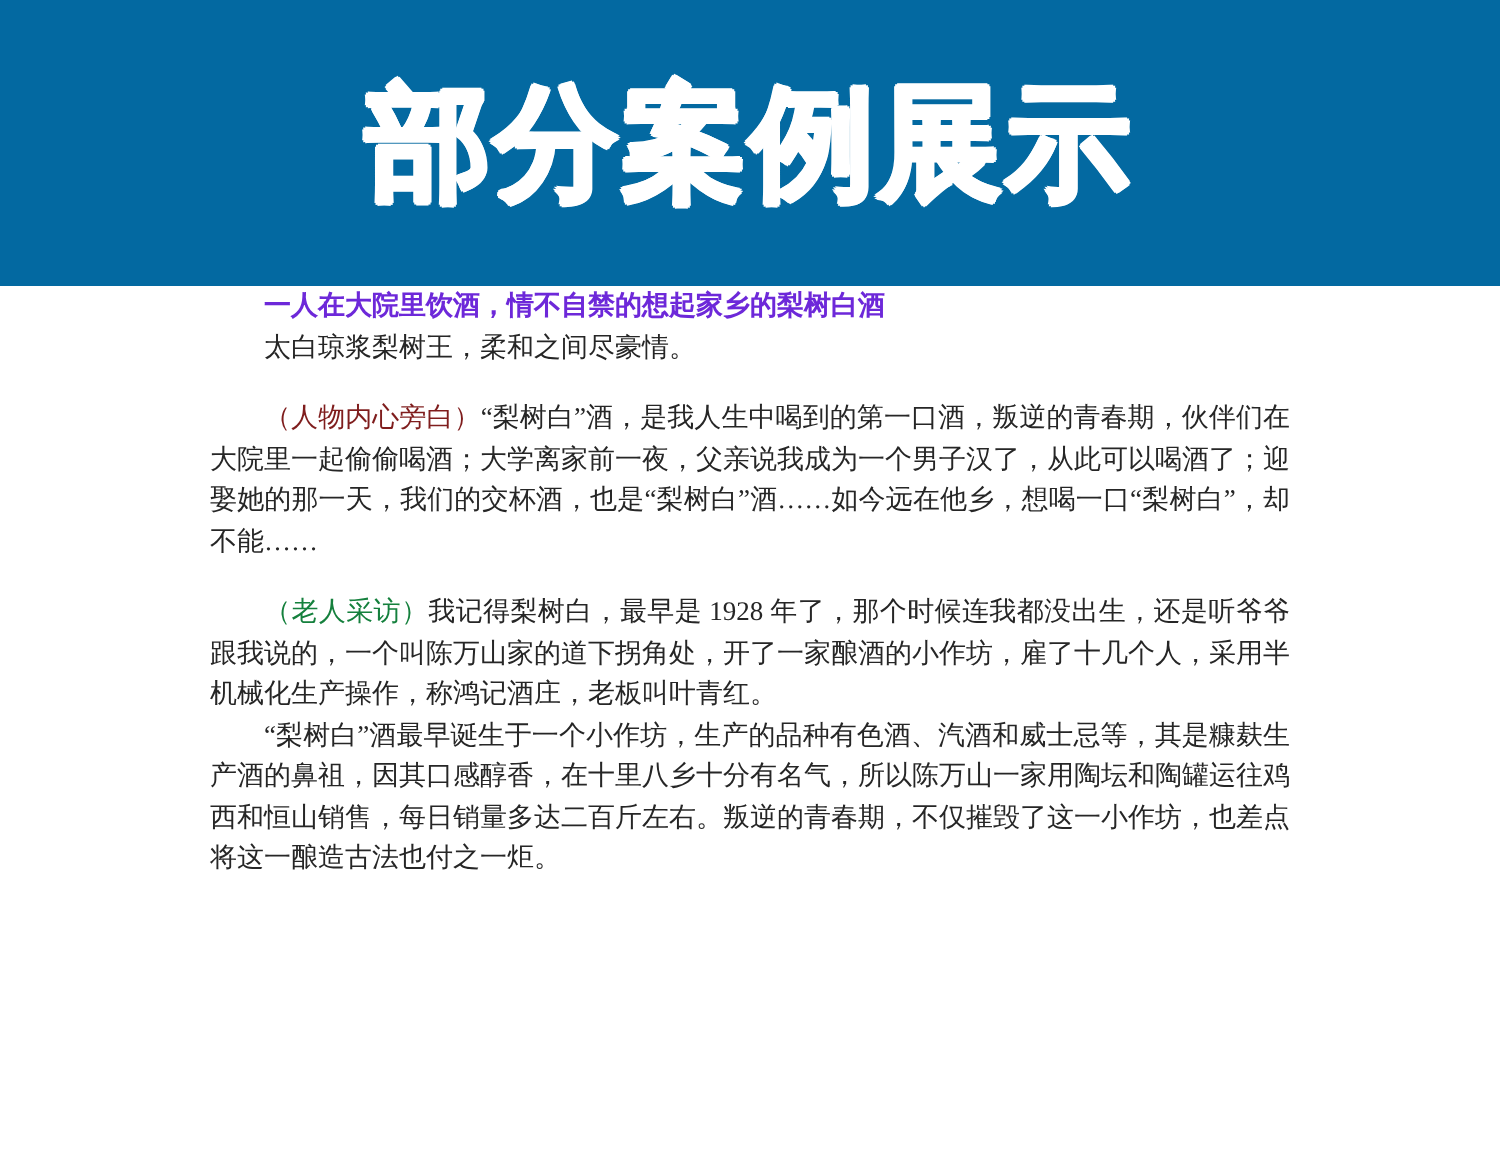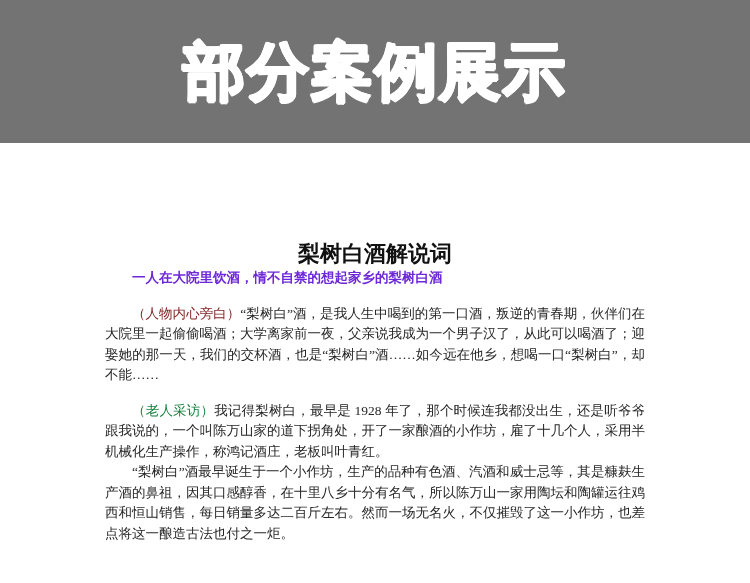--- a/index.html
+++ b/index.html
@@ -7,21 +7,21 @@
     position: relative;
     width: 750px;
     height: 583px;
     background: #ffffff;
     overflow: hidden;
     font-family: "Liberation Serif", "DejaVu Serif", serif;
   }
   .banner {
     width: 750px;
     height: 143px;
-    background: #737373;
+    background: #0369a1;
     display: flex;
     align-items: center;
     justify-content: center;
   }
   .banner-title {
     color: #ffffff;
     font-family: "DejaVu Sans", "Liberation Sans", sans-serif;
     font-weight: 900;
     font-size: 62px;
     letter-spacing: 2px;
@@ -68,26 +68,26 @@
 <body>
 
 <div class="page">
 
   <div class="banner">
     <div class="banner-title">部分案例展示</div>
   </div>
 
   <div class="doc">
 
-    <h2 class="doc-title">梨树白酒解说词</h2>
 
     <p class="para scene-heading" style="color:#6d28d9">一人在大院里饮酒，情不自禁的想起家乡的梨树白酒</p>
 
+    <p class="para poem-line">太白琼浆梨树王，柔和之间尽豪情。</p>
 
 
     <p class="para gap-before"><span class="para-label" style="color:#7f1d1d">（人物内心旁白）</span><span class="para-body underlined">“梨树白”酒，是我人生中喝到的第一口酒，叛逆的青春期，伙伴们在大院里一起偷偷喝酒；大学离家前一夜，父亲说我成为一个男子汉了，从此可以喝酒了；迎娶她的那一天，我们的交杯酒，也是“梨树白”酒……如今远在他乡，想喝一口“梨树白”，却不能……</span></p>
 
     <p class="para gap-before"><span class="para-label" style="color:#15803d">（老人采访）</span><span class="para-body underlined">我记得梨树白，最早是 1928 年了，那个时候连我都没出生，还是听爷爷跟我说的，一个叫陈万山家的道下拐角处，开了一家酿酒的小作坊，雇了十几个人，采用半机械化生产操作，称鸿记酒庄，老板叫叶青红。</span></p>
 
-    <p class="para"><span class="para-body">“梨树白”酒最早诞生于一个小作坊，生产的品种有色酒、汽酒和威士忌等，其是糠麸生产酒的鼻祖，因其口感醇香，在十里八乡十分有名气，所以陈万山一家用陶坛和陶罐运往鸡西和恒山销售，每日销量多达二百斤左右。然而一场无名火，不仅摧毁了这一小作坊，也差点将这一酿造古法也付之一炬。</span></p>
+    <p class="para"><span class="para-body">“梨树白”酒最早诞生于一个小作坊，生产的品种有色酒、汽酒和威士忌等，其是糠麸生产酒的鼻祖，因其口感醇香，在十里八乡十分有名气，所以陈万山一家用陶坛和陶罐运往鸡西和恒山销售，每日销量多达二百斤左右。叛逆的青春期，不仅摧毁了这一小作坊，也差点将这一酿造古法也付之一炬。</span></p>
 
   </div>
 </div>
 
 </body></html>

